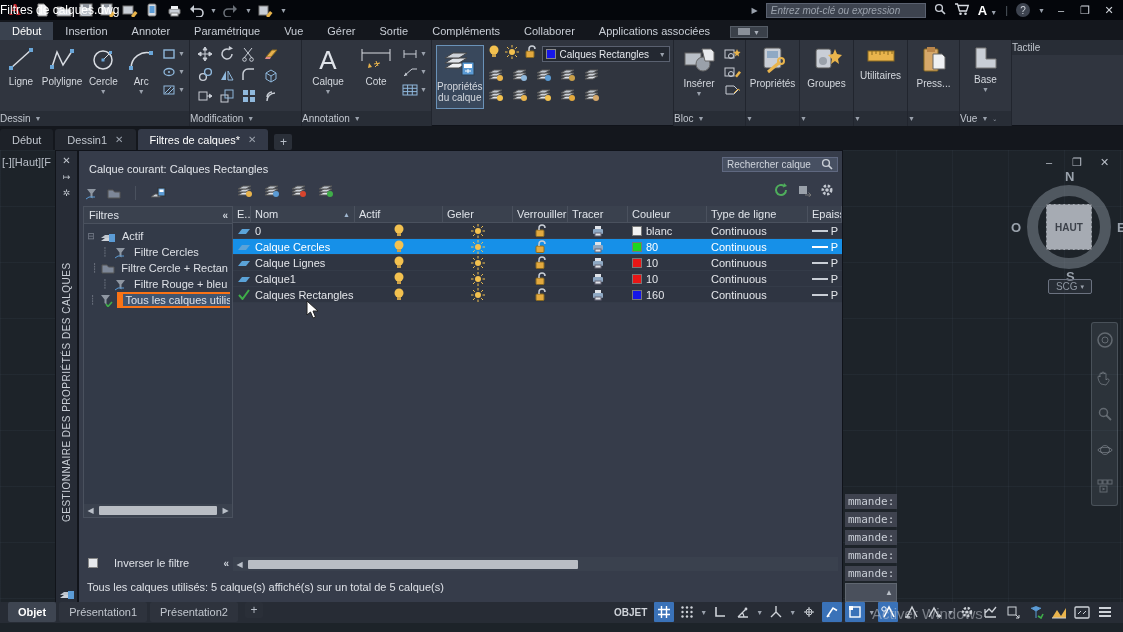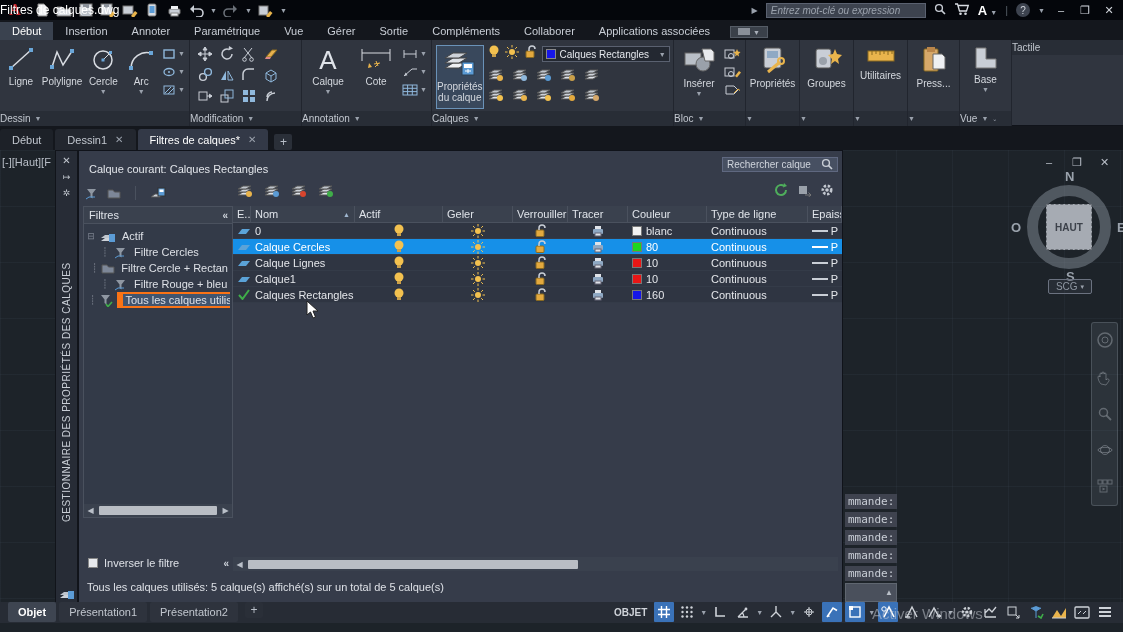--- a/index.html
+++ b/index.html
@@ -74,21 +74,21 @@
   .chev{color:#cfd4dc;font-weight:bold;font-size:10px;letter-spacing:-1px;}
   #ftree{padding:4px 2px;}
   .fitem{display:flex;align-items:center;gap:4px;height:16px;color:#dde0e6;white-space:nowrap;overflow:hidden;}
   .fitem .lbl{padding:0 2px;}
   .fitem.sel .lbl{background:#41546e;border:6px solid #f97316;}
   .twig{color:#7b828e;font-size:9px;width:10px;text-align:center;}
   #fscroll{position:absolute;left:0;right:0;bottom:0;height:13px;background:#3a414e;display:flex;align-items:center;}
   .sarrow{width:13px;text-align:center;color:#b9bfc8;font-size:8px;}
   .sthumb{height:9px;background:#b9bdc4;border-radius:1px;}
 
-  #invert-row{position:absolute;left:4px;top:403px;width:150px;height:18px;display:flex;align-items:center;gap:6px;padding:0 5px;color:#dde0e6;}
+  #invert-row{position:absolute;left:4px;top:403px;width:150px;height:18px;display:flex;align-items:center;gap:16px;padding:0 5px;color:#dde0e6;}
   #invert-row .cb{width:10px;height:10px;background:#e8eaee;border:1px solid #888;}
   #invert-row .chev{margin-left:auto;}
 
   #layer-table{position:absolute;left:154px;top:55px;width:609px;}
   .hrow{display:flex;height:17px;background:#3a414e;border-bottom:1px solid #4a515e;color:#dfe3e9;}
   .hc{display:flex;align-items:center;padding:0 4px;border-right:1px solid #4a515e;overflow:hidden;white-space:nowrap;}
   .trow{display:flex;height:16px;align-items:center;background:#2f3542;border-bottom:1px solid #343b48;color:#e4e6ea;}
   .trow.sel{background:#1690e8;color:#fff;}
   .tc{display:flex;align-items:center;padding:0 4px;overflow:hidden;white-space:nowrap;height:100%;}
   .cswatch{width:10px;height:10px;border:1px solid #777;margin-right:4px;flex:0 0 auto;}
@@ -587,24 +587,20 @@
                 <svg width="17" height="14" viewBox="0 0 17 14">
                   <path d="M1,12 l5,-3 h8 l-5,3 z" fill="#dfe3e9" stroke="#555"></path>
                   <path d="M1,9 l5,-3 h8 l-5,3 z" fill="#cdd2d9" stroke="#555"></path>
                   <path d="M1,6 l5,-3 h8 l-5,3 z" fill="#bfc5cd" stroke="#555"></path>
                   <circle cx="12" cy="11" r="3" fill="#d6a86a"></circle>
                 </svg>
               </span>
             </div>
         </div>
       </div>
-      <div class="plabel">
-          <span>Calques</span>
-          <span class="caret">▼</span>
-        </div>
     </div>
 
     <div class="panel" style="width:72px">
       <div class="pbody">
         <div class="bigbtn">
             <span class="icn"><svg width="34" height="30" viewBox="0 0 34 30">
                 <rect x="3" y="8" width="16" height="12" fill="#b9bfc7" stroke="#666"></rect>
                 <circle cx="21" cy="19" r="7" fill="#9aa1aa" stroke="#666"></circle>
                 <path d="M20,4 h9 l3,3 v9 h-9 z" fill="#e8eaee" stroke="#666"></path>
               </svg></span>

